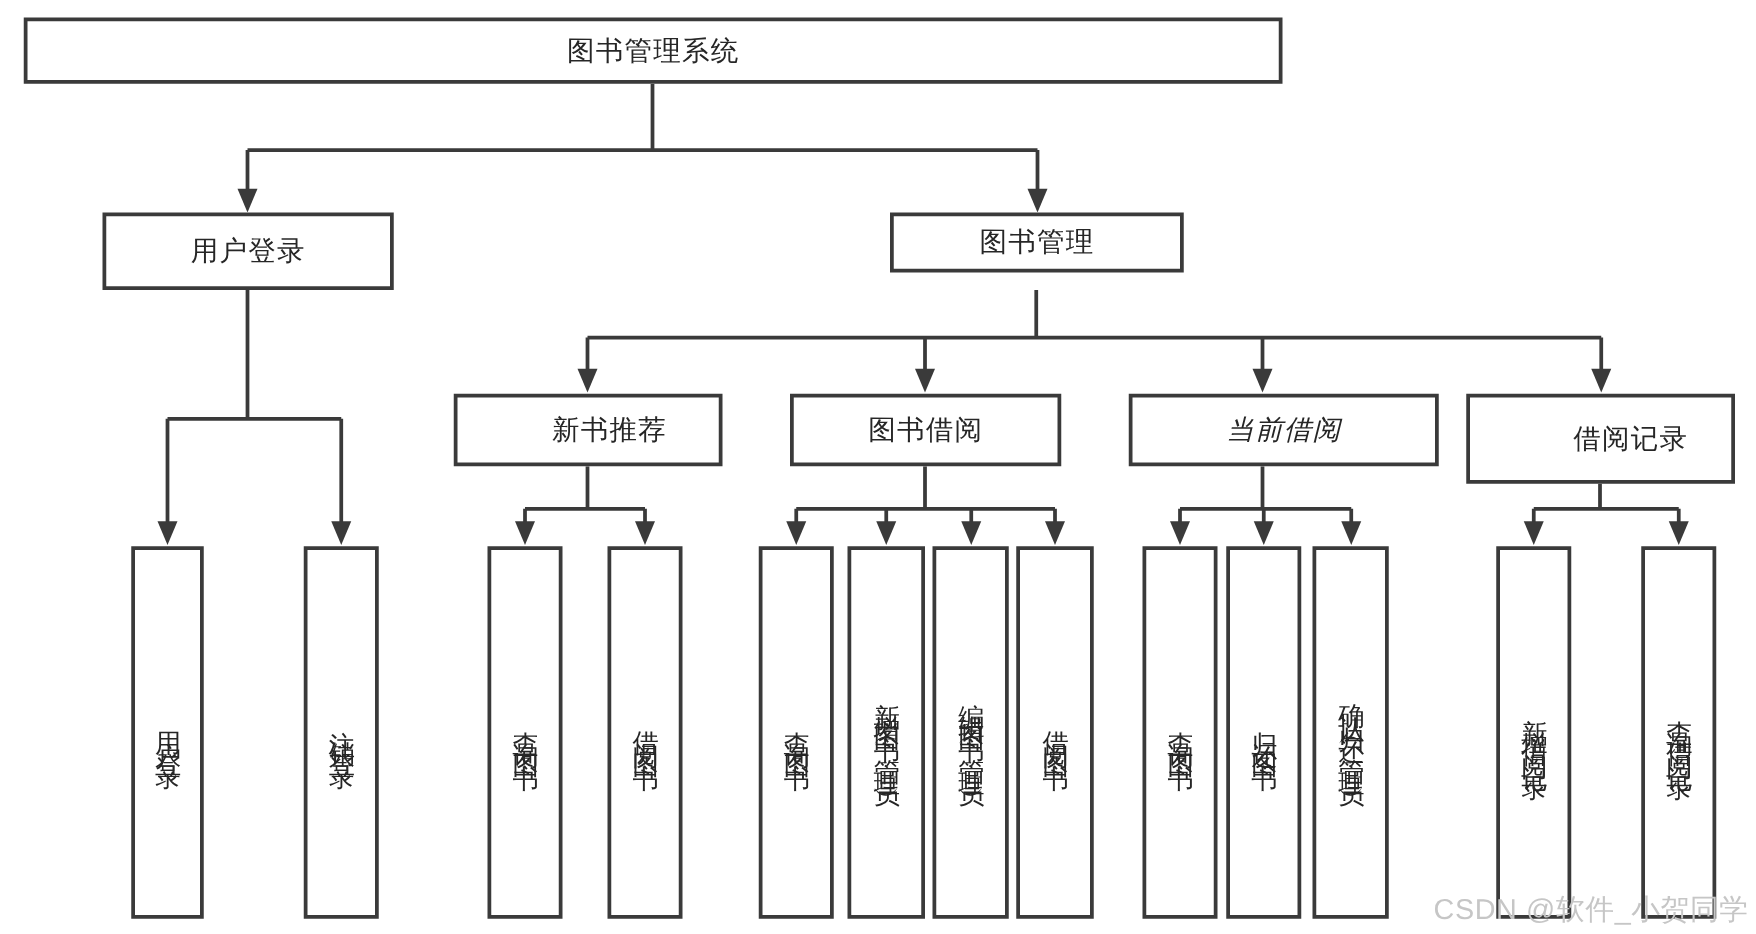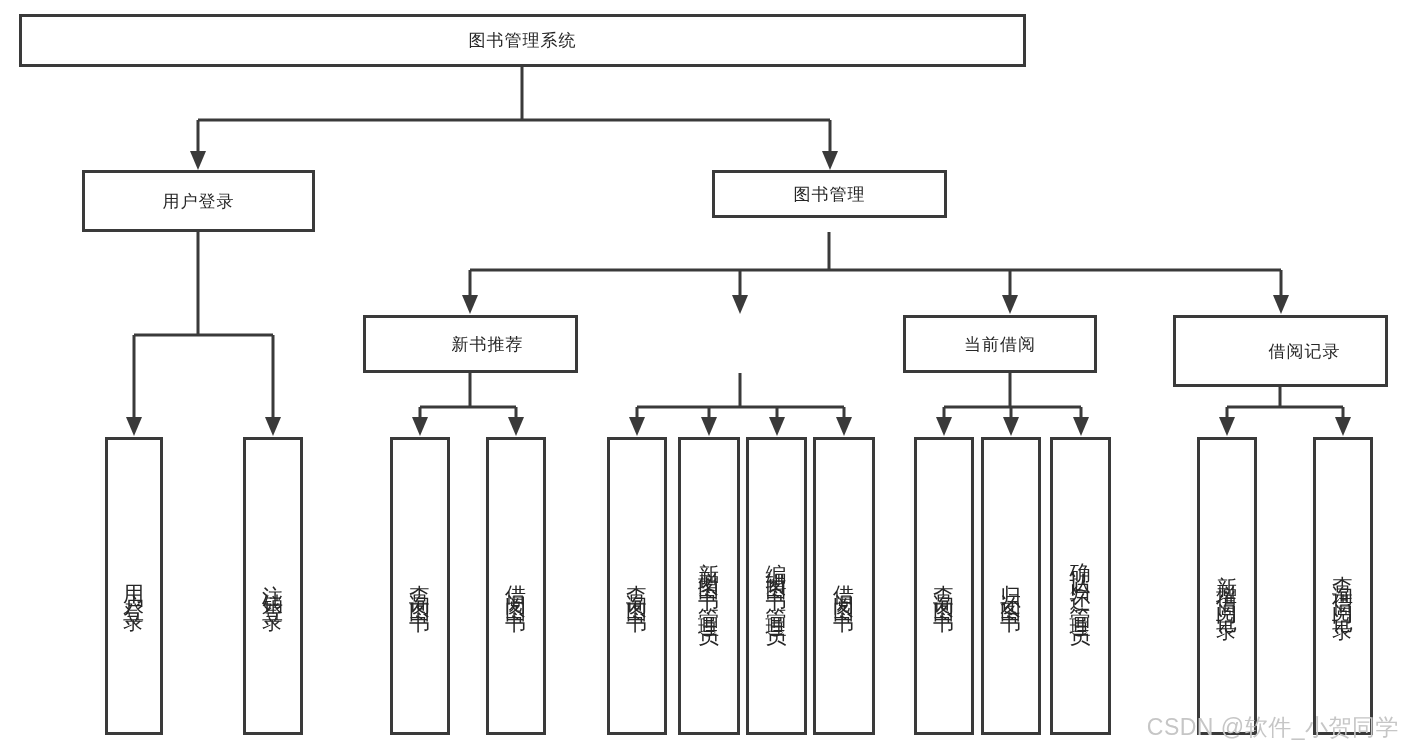--- a/index.html
+++ b/index.html
@@ -26,21 +26,21 @@
     position: absolute;
     box-sizing: border-box;
     border: 3px solid #3a3a3a;
     background: #ffffff;
     display: flex;
     align-items: center;
     justify-content: center;
     color: #262626;
   }
   .hlabel {
-    font-size: 17px;
+    font-size: 22px;
     letter-spacing: 1px;
     white-space: nowrap;
     text-align: right;
   }
   .leaf .vtext {
     writing-mode: vertical-rl;
     text-orientation: mixed;
     font-size: 21px;
     letter-spacing: 9px;
     line-height: 1;
@@ -111,21 +111,24 @@
   <div class="box" style="left:82px; top:170px; width:233px; height:62px;">
     <span class="hlabel">用户登录</span>
   </div>
   <div class="box" style="left:712px; top:170px; width:235px; height:48px;">
     <span class="hlabel">图书管理</span>
   </div>
 
   <div class="box" style="left:363px; top:315px; width:215px; height:58px;padding-left:34px;">
     <span class="hlabel">新书推荐</span>
   </div>
-  <div class="box" style="left:903px; top:315px; width:194px; height:58px;">
+  <div class="box" style="left:632px; top:315px; width:217px; height:58px;">
+    <span class="hlabel">图书借阅</span>
+  </div>
+  <div class="box" style="left:903px; top:315px; width:248px; height:58px;font-style:italic;">
     <span class="hlabel">当前借阅</span>
   </div>
   <div class="box" style="left:1173px; top:315px; width:215px; height:72px;padding-left:48px;">
     <span class="hlabel">借阅记录</span>
   </div>
 
   <div class="box leaf" style="left:105px; top:437px; width:58px; height:298px;">
     <span class="vtext">用户登录</span>
   </div>
   <div class="box leaf" style="left:243px; top:437px; width:60px; height:298px;">

